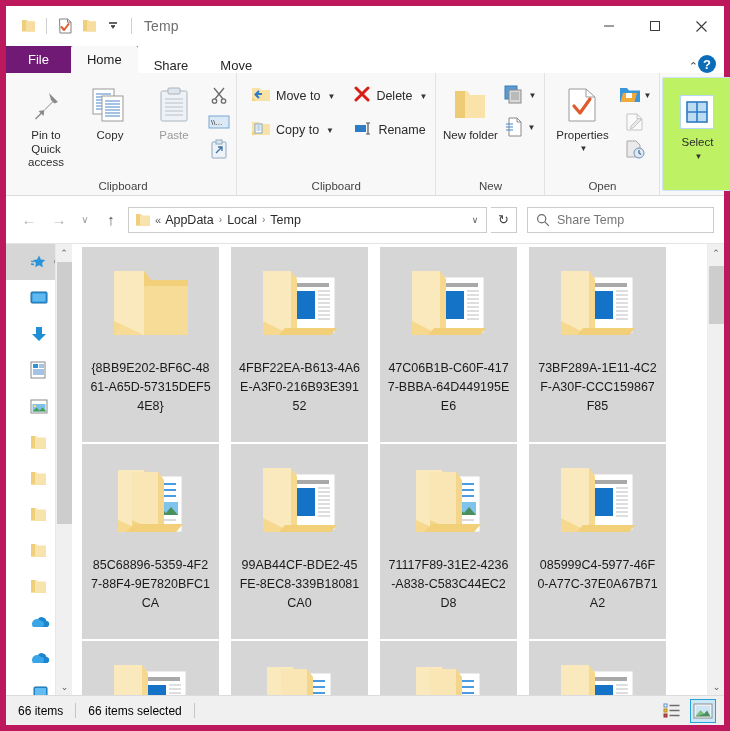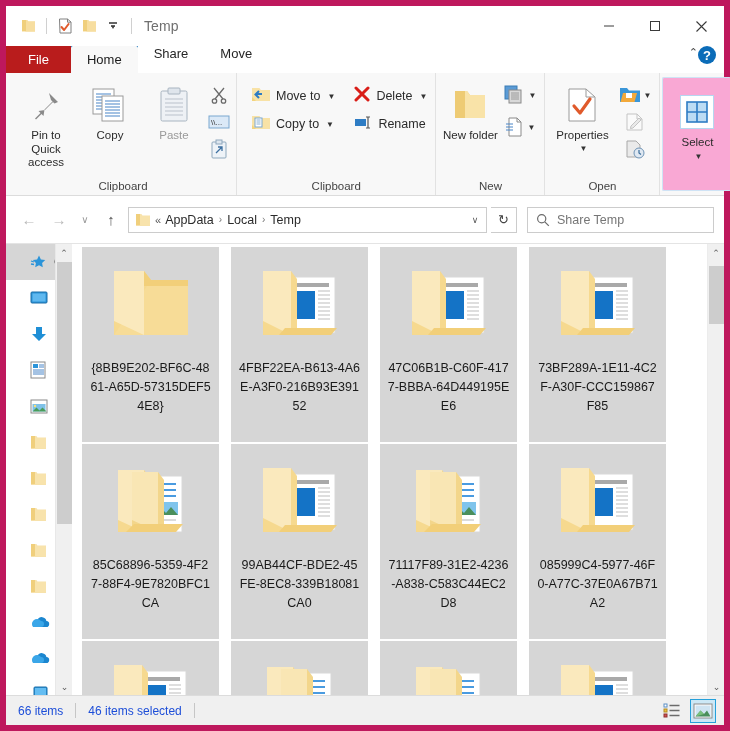--- a/index.html
+++ b/index.html
@@ -48,25 +48,25 @@
   .tabstrip {
     height: 27px; flex: 0 0 27px;
     background: #0067b8;
     display: flex; align-items: stretch;
     position: relative;
   }
   .tab {
     padding: 0 16px; display: flex; align-items: center;
     font-size: 13px; color: #ffffff;
   }
-  .tab.file { background: #b91c1c; color:#fff; padding: 0 22px; }
+  .tab.file { background: #701a75; color:#fff; padding: 0 22px; }
   .tab.plain { background: #ffffff; color: #262626; }
   .tab.active { background: #f8f8f8; color: #1a1a1a; border-top-left-radius:2px; border-top-right-radius:2px;}
   .tabstrip-rest {
-    flex: 1; background: #ffffff; display:flex; align-items:flex-start;
+    flex: 1; background: #ffffff; display:flex; align-items:flex-end;
     justify-content: flex-end; padding-right: 8px; 
   }
   .caret-up { color: #4a4a4a; font-size: 11px; }
   .help-circle {
     width: 18px; height: 18px; border-radius: 50%;
     background: #0b6cb8; color: #fff; font-size: 13px; font-weight: bold;
     display: flex; align-items: center; justify-content: center;
   }
 
   
@@ -91,30 +91,30 @@
   }
   .big-btn {
     width: 64px; display: flex; flex-direction: column;
     align-items: center; padding: 4px 2px 0 2px;
   }
   .big-btn .bi { height: 44px; display: flex; align-items: center; }
   .big-btn .bl {
     font-size: 11.5px; color: #2b2b2b; text-align: center; line-height: 13.5px;
     margin-top: 2px;
   }
-  .small-col { display: flex; flex-direction: column; gap: 2px; padding-top: 4px; }
+  .small-col { display: flex; flex-direction: column; gap: 8px; padding-top: 4px; }
   .small-btn {
     display: flex; align-items: center; gap: 5px; height: 26px; padding: 0 4px;
   }
   .small-btn .sl { font-size: 12.5px; color: #2b2b2b; white-space: nowrap; }
   .dd { font-size: 8px; color:#333; margin-left: 2px; }
   .icon-stack { display: flex; flex-direction: column; gap: 3px; padding-top: 4px; align-items:center;}
   .mini { width: 26px; height: 24px; display: flex; align-items: center; justify-content: center; }
   .selbox {
-    border: 1px solid #cfe3f5; background: #f9a8d4; border-radius: 2px;
+    border: 1px solid #cfe3f5; background: #bef264; border-radius: 2px;
   }
   .select-icon-frame {
     width: 34px; height: 34px; border: 1px solid #b5d7f0; background:#fff;
     display:flex; align-items:center; justify-content:center;
   }
 
   
   .addrbar {
     height: 47px; flex: 0 0 47px;
     background: #ffffff; display: flex; align-items: center;
@@ -187,21 +187,21 @@
     position:absolute; right:0; top:0; width:17px; height:100%;
     background:#f0f0f0; border-left:1px solid #ececec;
   }
 
   
   .statusbar {
     height: 30px; flex: 0 0 30px; background:#f0f0f0;
     border-top:1px solid #dcdcdc; display:flex; align-items:center;
     padding-left: 12px; position: relative;
   }
-  .status-text { font-size: 12px; color:#1d4ed8; }
+  .status-text { font-size: 12px; color:#000000; }
   .status-sep { width:1px; height:15px; background:#c6c6c6; margin: 0 12px; }
   .viewbtns { position:absolute; right:8px; display:flex; gap:5px; align-items:center; }
   .viewbtn { width:26px; height:24px; display:flex; align-items:center; justify-content:center;}
   .viewbtn.active { border:1px solid #26a0da; background:#cce8f6; }
 </style>
 </head>
 <body>
 
 <div class="window">
 
@@ -903,21 +903,21 @@
         <div class="sb-arrow">⌃</div>
         <div class="sb-thumb" style="top:22px; height:58px;"></div>
         <div class="sb-arrow" style="position:absolute;bottom:0;width:17px;">⌄</div>
       </div>
     </div>
   </div>
 
   <div class="statusbar">
     <div class="status-text">66 items</div>
     <div class="status-sep"></div>
-    <div class="status-text">46 items selected</div>
+    <div class="status-text">66 items selected</div>
     <div class="status-sep"></div>
     <div class="viewbtns">
       <div class="viewbtn">
         <svg width="18" height="15" viewBox="0 0 18 15">
           <rect x="1" y="1" width="3" height="3" fill="#fff" stroke="#5b8ec4"></rect>
           <rect x="1" y="6" width="3" height="3" fill="#f0c040" stroke="#b08a20"></rect>
           <rect x="1" y="11" width="3" height="3" fill="#d05050" stroke="#903030"></rect>
           <g stroke="#6b6b6b" stroke-width="1.3">
               <path d="M6.5 2.5h10M6.5 7.5h10M6.5 12.5h10"></path>
             </g>

